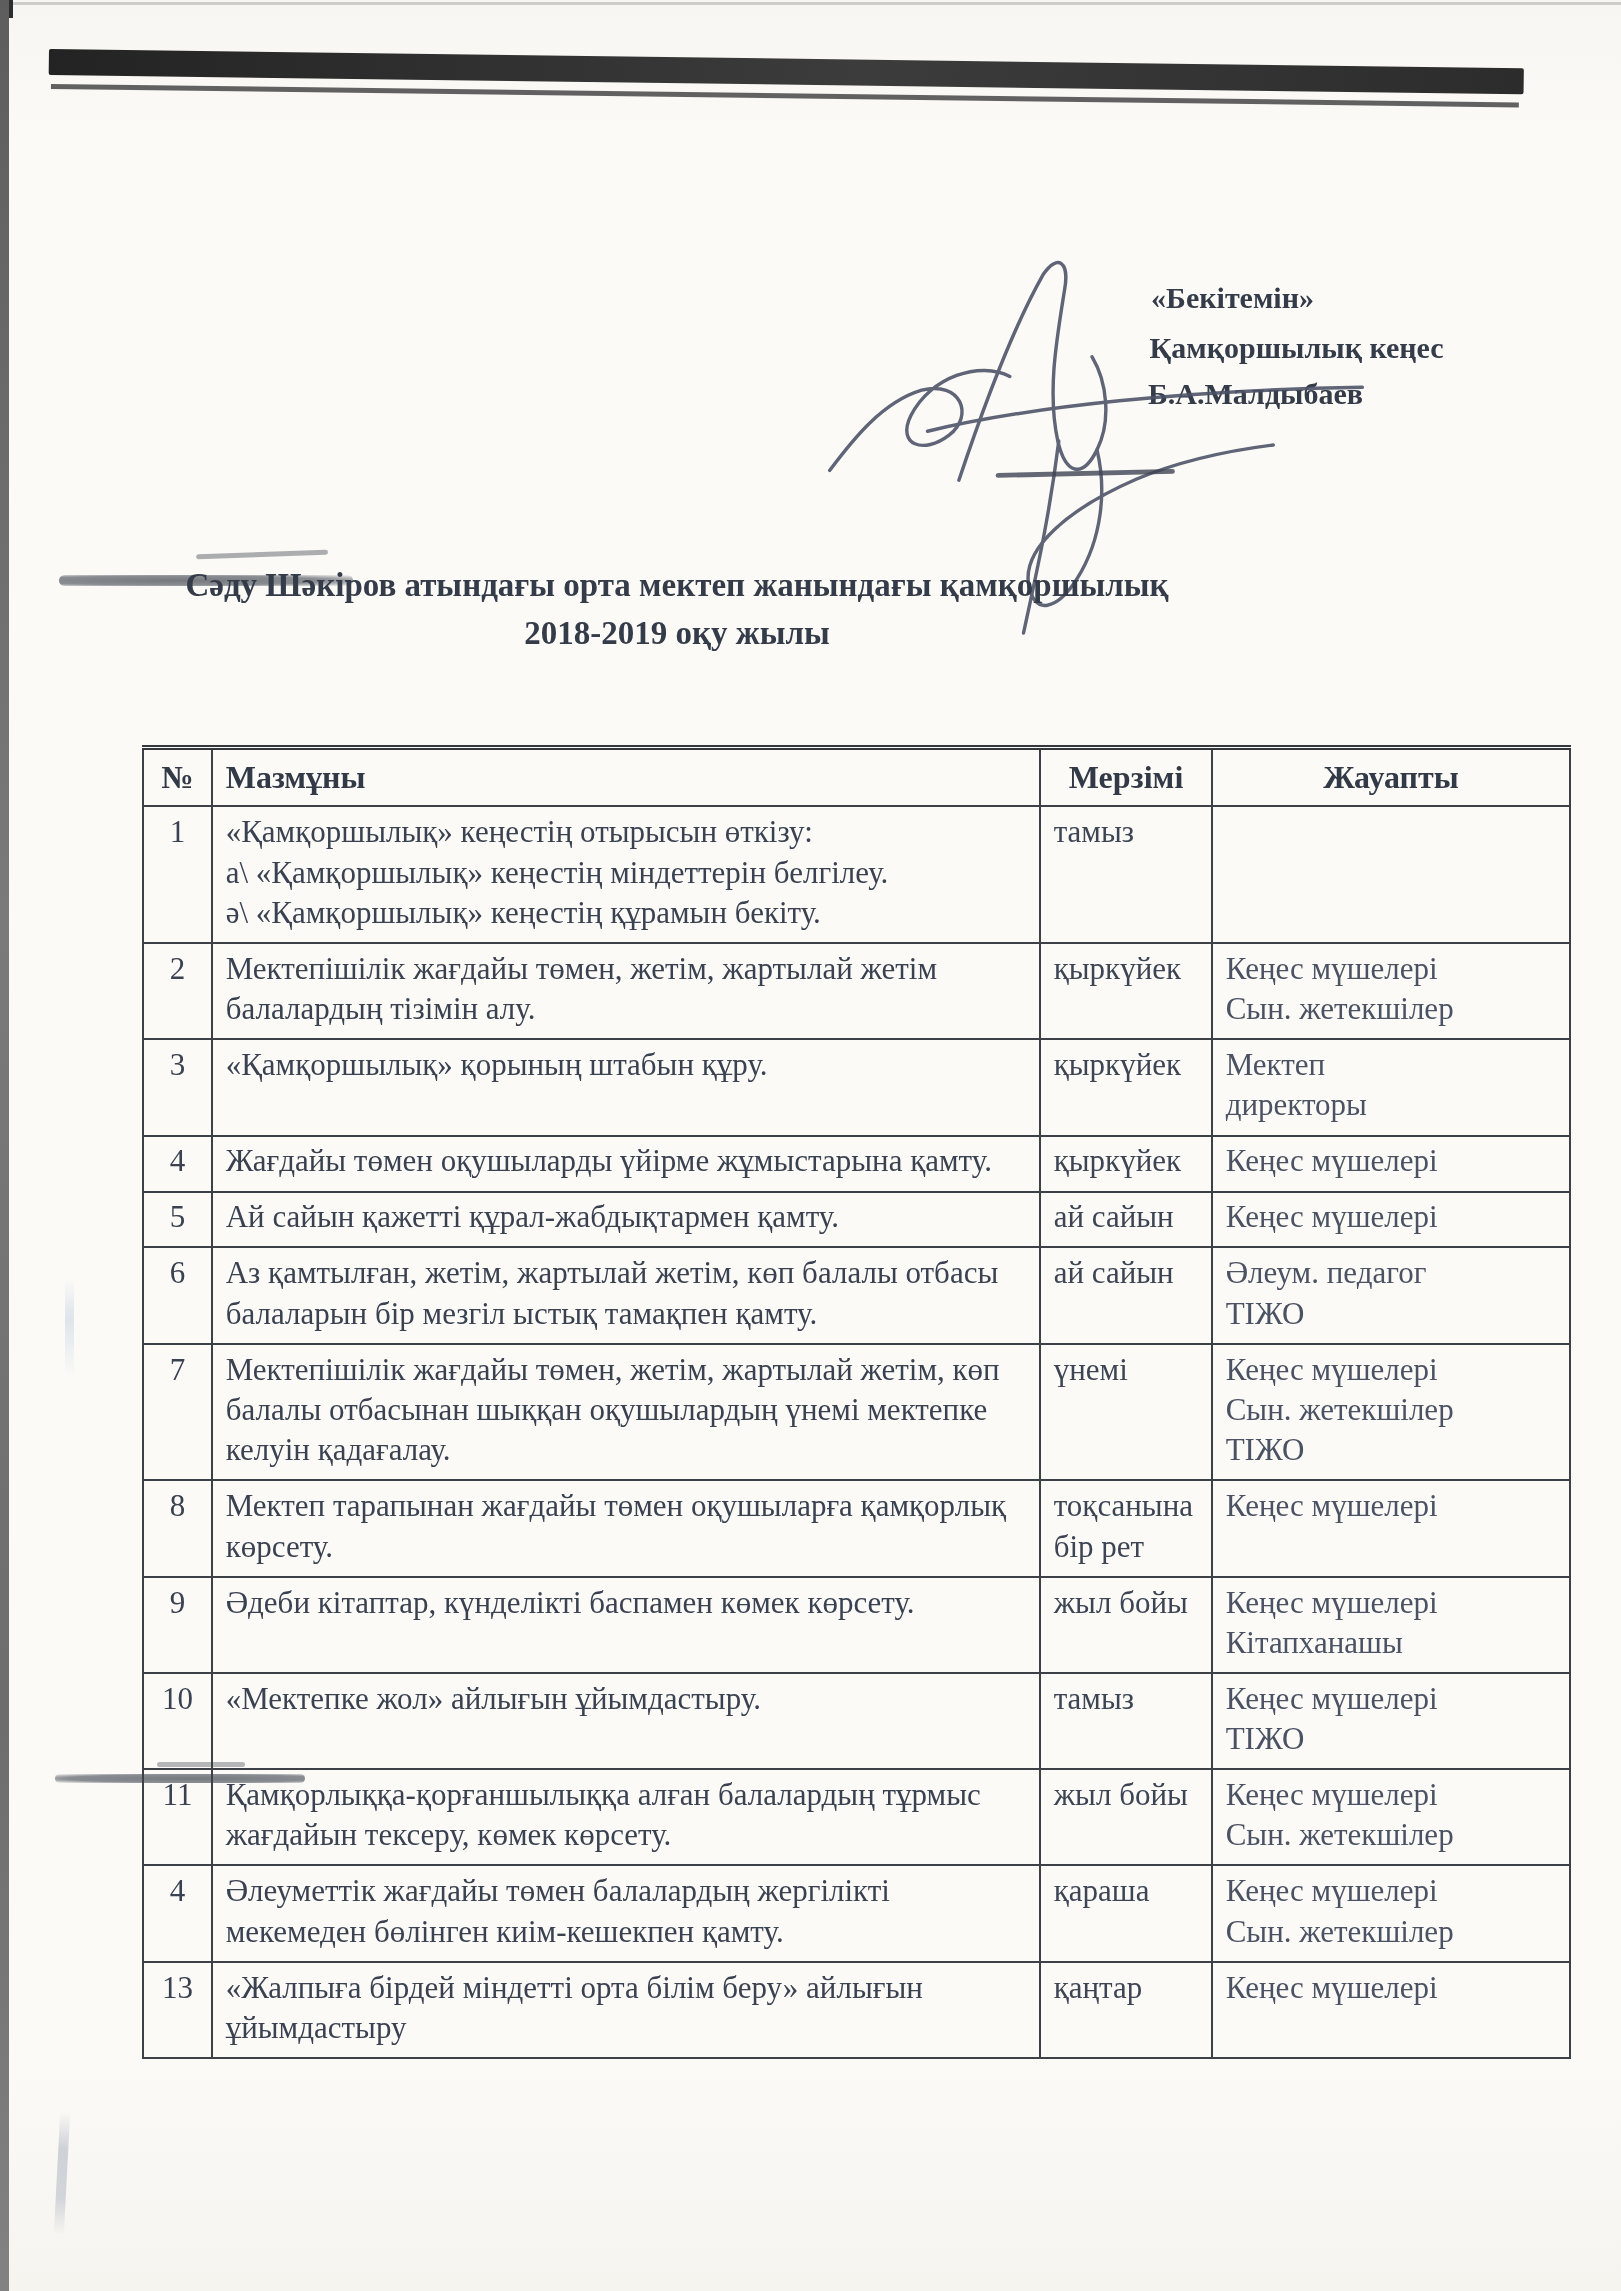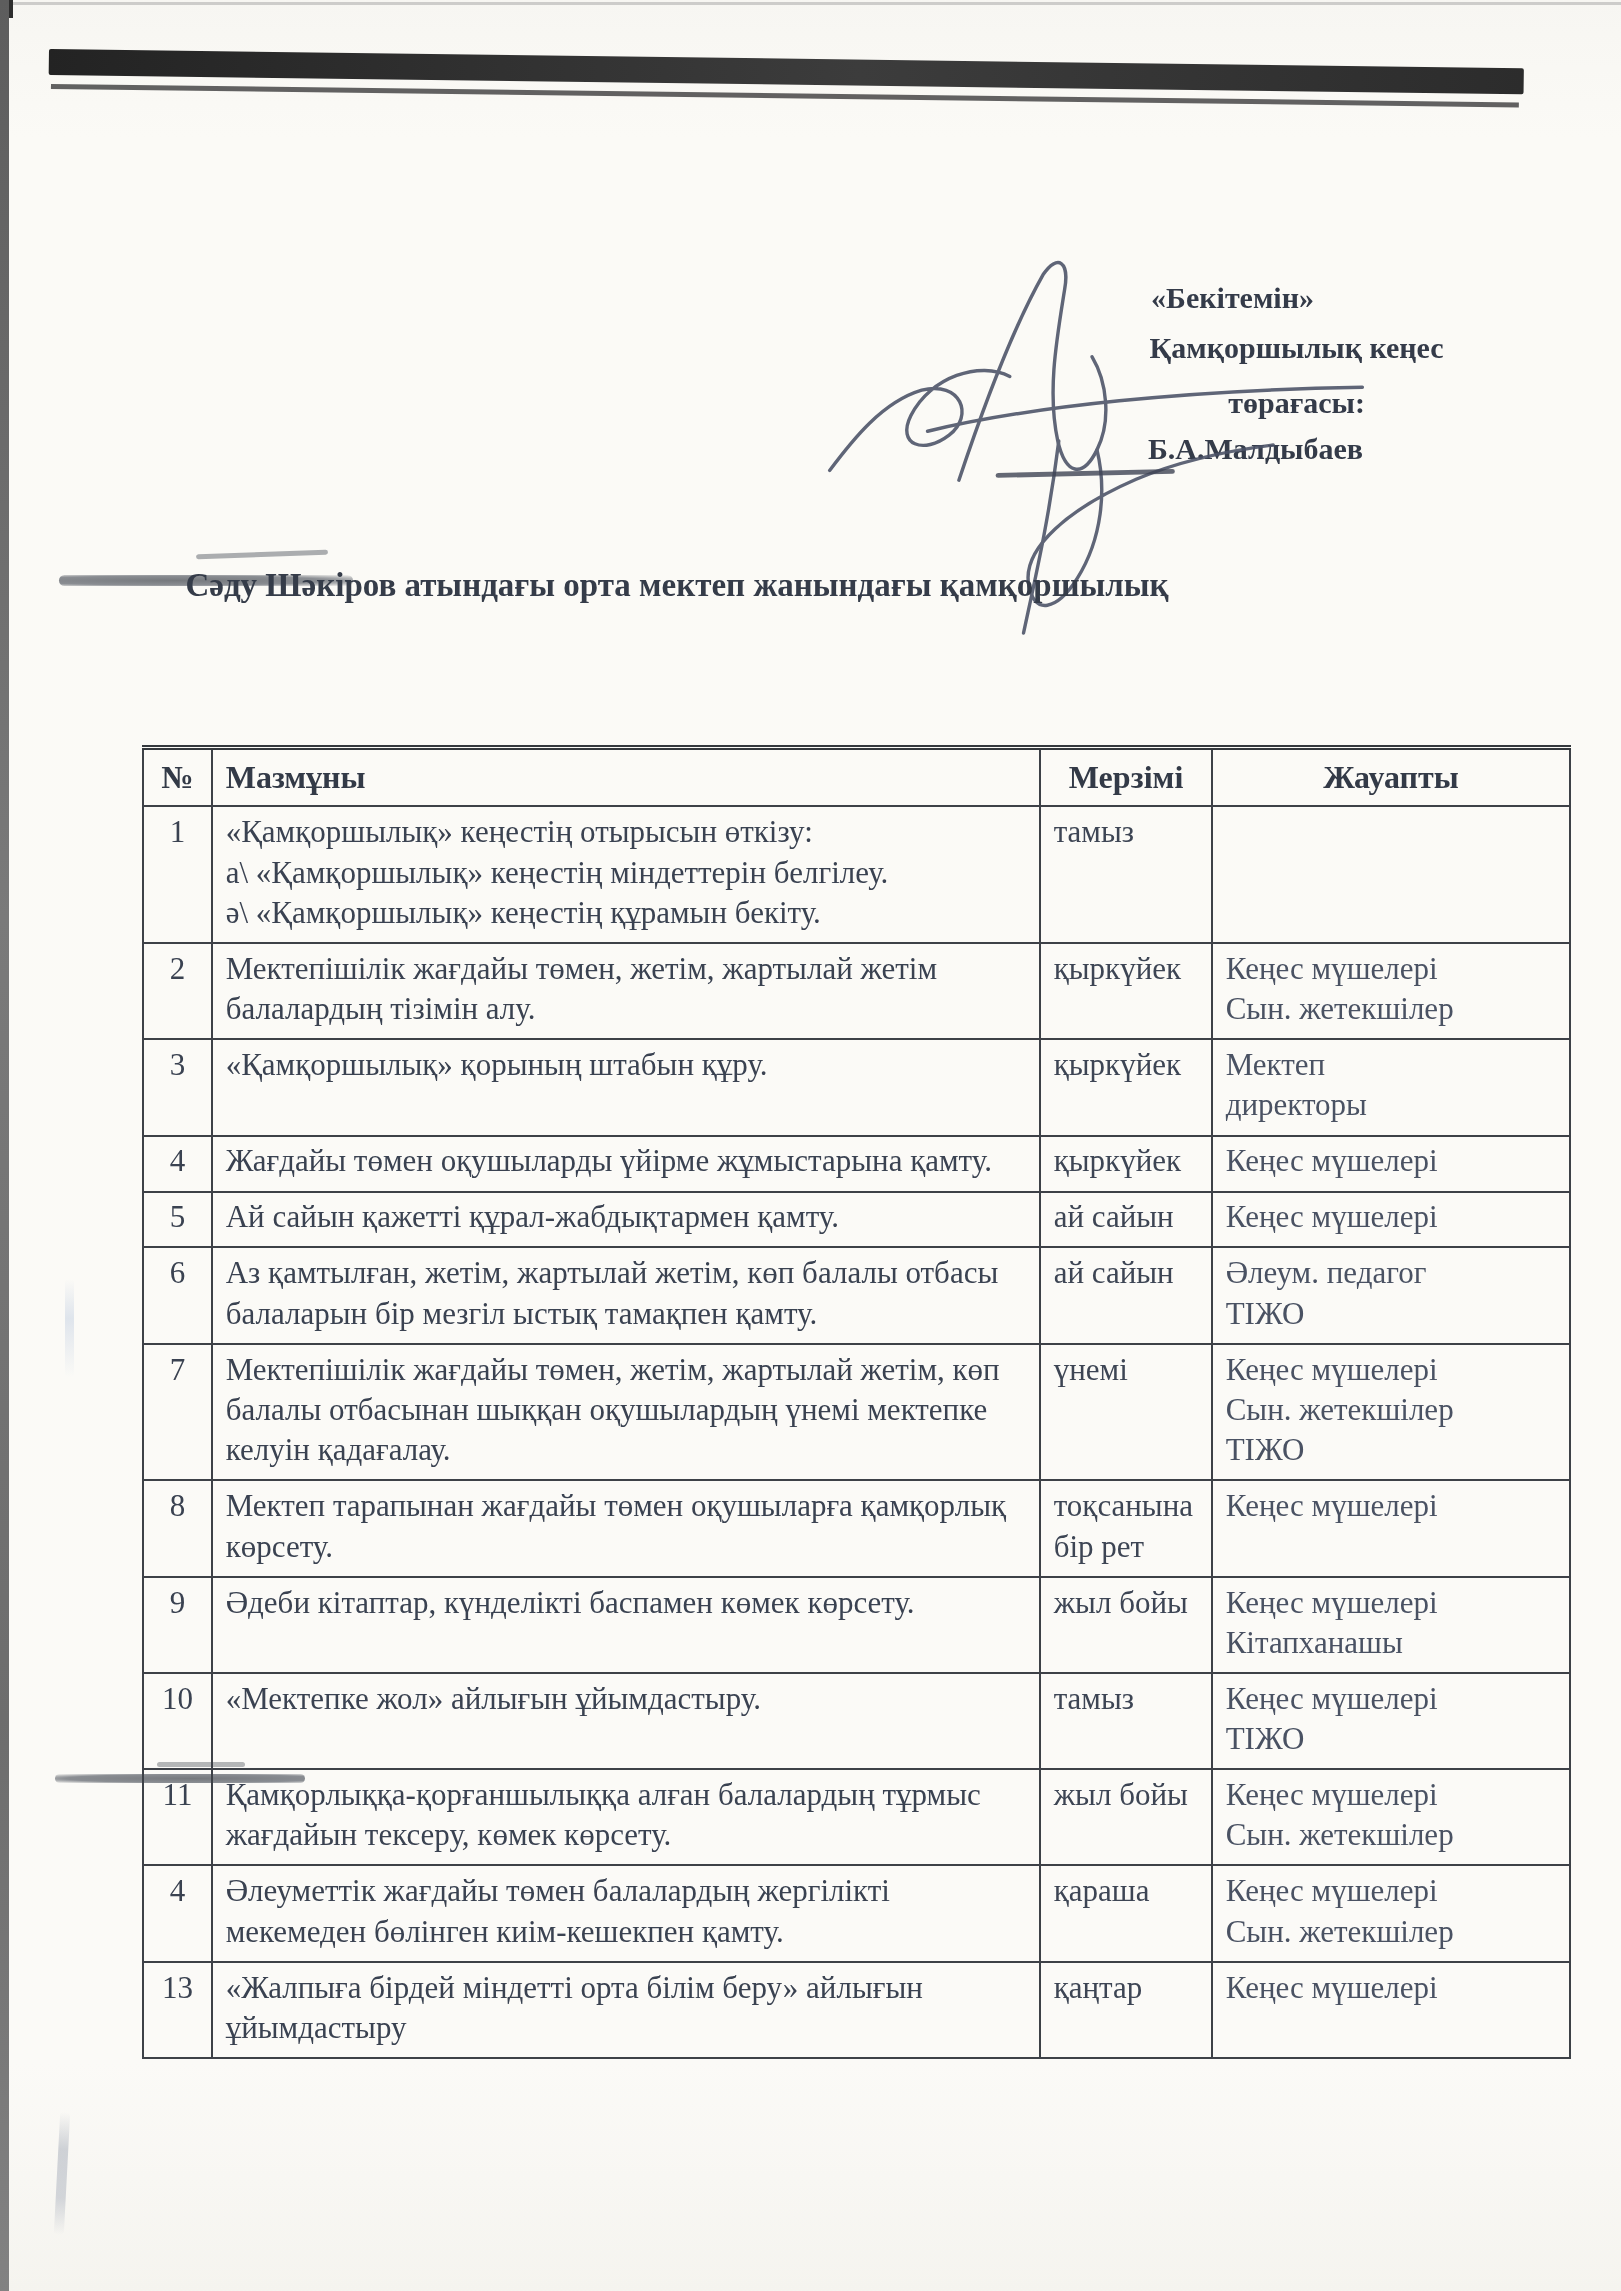--- a/index.html
+++ b/index.html
@@ -78,39 +78,39 @@
   <div class="smudge s1"></div>
   <div class="smudge s2"></div>
   <div class="smudge s3"></div>
   <div class="smudge s4"></div>
   <div class="smudge s5"></div>
   <div class="smudge s6"></div>
 
   <div class="approval">
     <div class="ap1">«Бекітемін»</div>
     <div class="ap2">Қамқоршылық кеңес</div>
-    <div class="ap3">төрағасы:</div>
     <div class="ap4">Б.А.Малдыбаев</div>
   </div>
 
   <div class="signature">
     <svg viewBox="0 0 580 410" fill="none" xmlns="http://www.w3.org/2000/svg">
       <g stroke="#4a5166" stroke-width="3.5" stroke-linecap="round" fill="none" opacity="0.88">
         <path d="M18,232 C42,200 72,162 112,150 C152,140 166,176 140,196 C114,216 86,206 101,176 C121,136 172,120 202,136"></path>
         <path d="M150,242 C170,182 202,92 236,32 C251,10 263,19 258,47 C250,97 240,152 251,202 C259,236 276,241 291,211 C306,181 301,141 286,116"></path>
         <path d="M291,211 C301,252 296,302 271,342 C251,374 226,382 221,347 C216,311 262,271 331,241 C381,220 431,211 471,206"></path>
         <path d="M118,192 C225,166 385,150 562,147"></path>
         <path d="M252,202 C242,282 228,342 216,398"></path>
       </g>
       <path d="M190,237 L368,233" stroke="#3e4454" stroke-width="5" stroke-linecap="round" opacity="0.8"></path>
     </svg>
   </div>
 
   <div class="doc-title">
     <div>Сәду Шәкіров атындағы орта мектеп жанындағы қамқоршылық</div>
+    <div>2018-2019 оқу жылы</div>
   </div>
 
   <table class="plan-table">
     <colgroup>
       <col class="c-no">
         <col class="c-content">
         <col class="c-term">
         <col class="c-resp">
     </colgroup>
     <thead>

